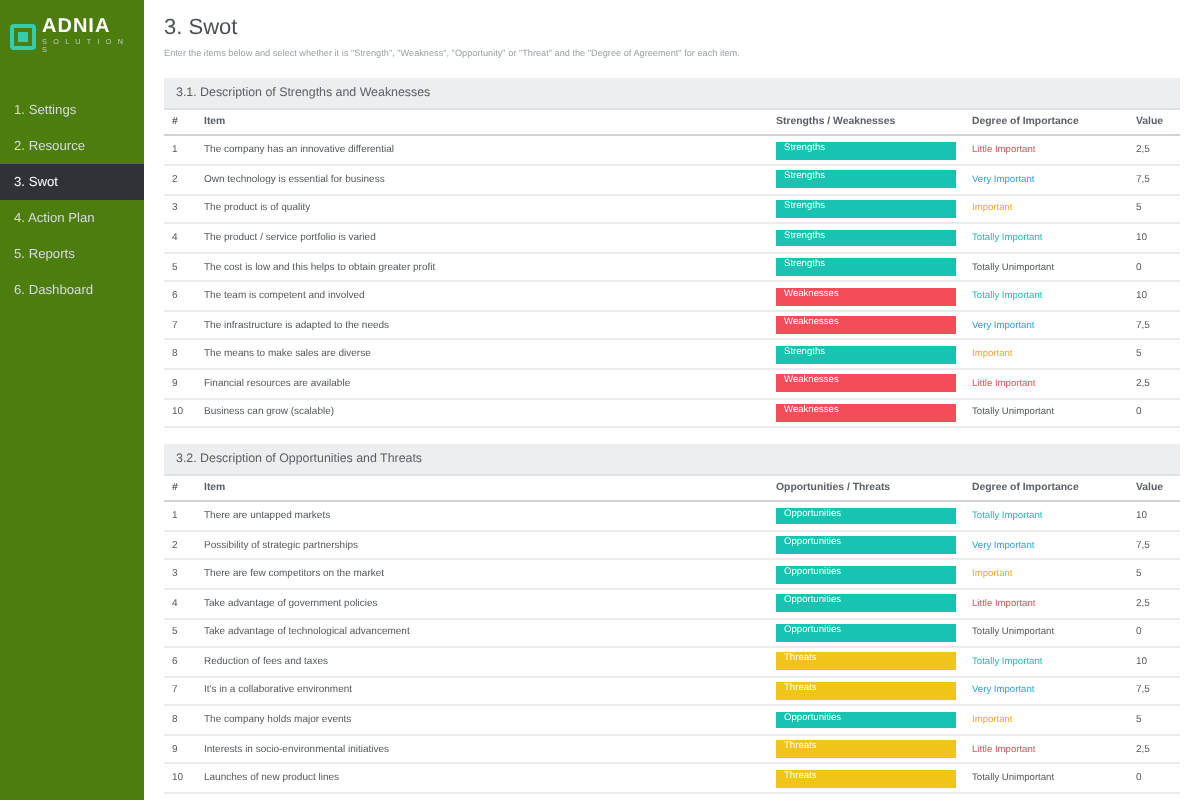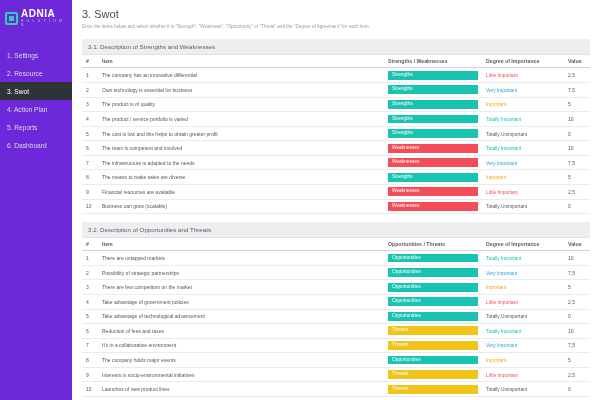--- a/index.html
+++ b/index.html
@@ -7,21 +7,21 @@
     width: 600px; height: 400px;
     font-family: "Liberation Sans", sans-serif;
     background: #ffffff;
     overflow: hidden;
   }
   .app { display: flex; width: 600px; height: 400px; }
 
   
   .sidebar {
     width: 72px; min-width: 72px;
-    background: #6d28d9;
+    background: #4d7c0f;
     color: #ffffff;
     display: flex; flex-direction: column;
   }
   .brand {
     height: 34px;
     display: flex; align-items: center;
     padding: 4px 5px 2px 5px;
     gap: 3px;
   }
   .brand-mark {

